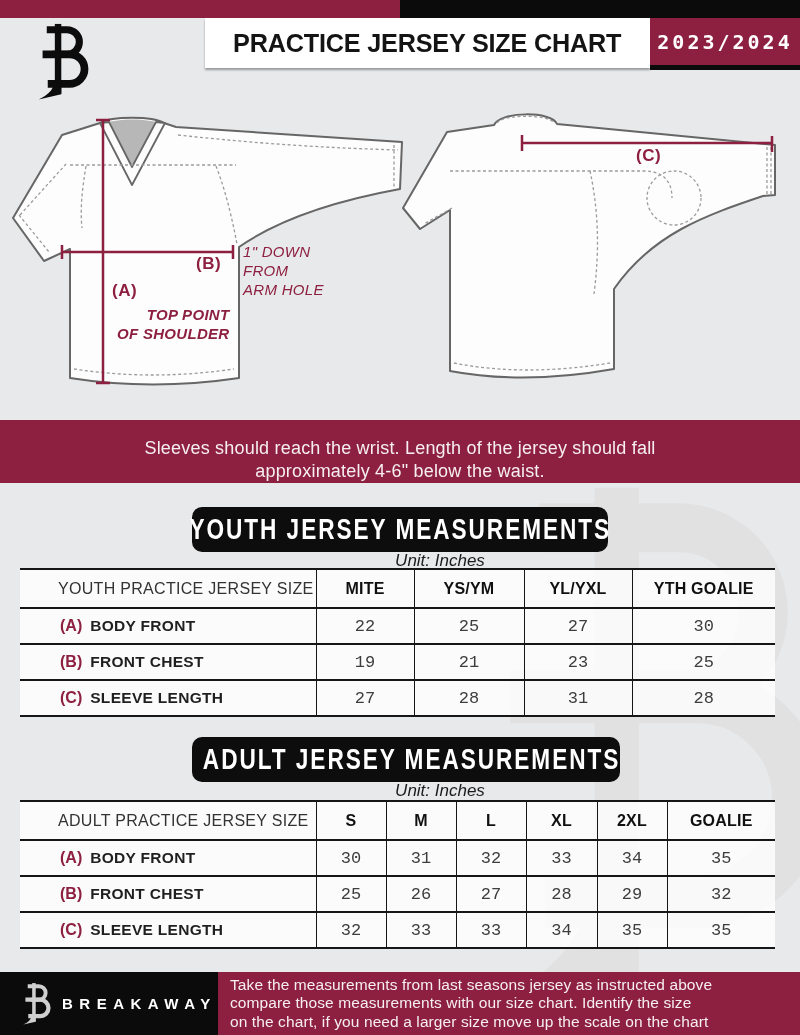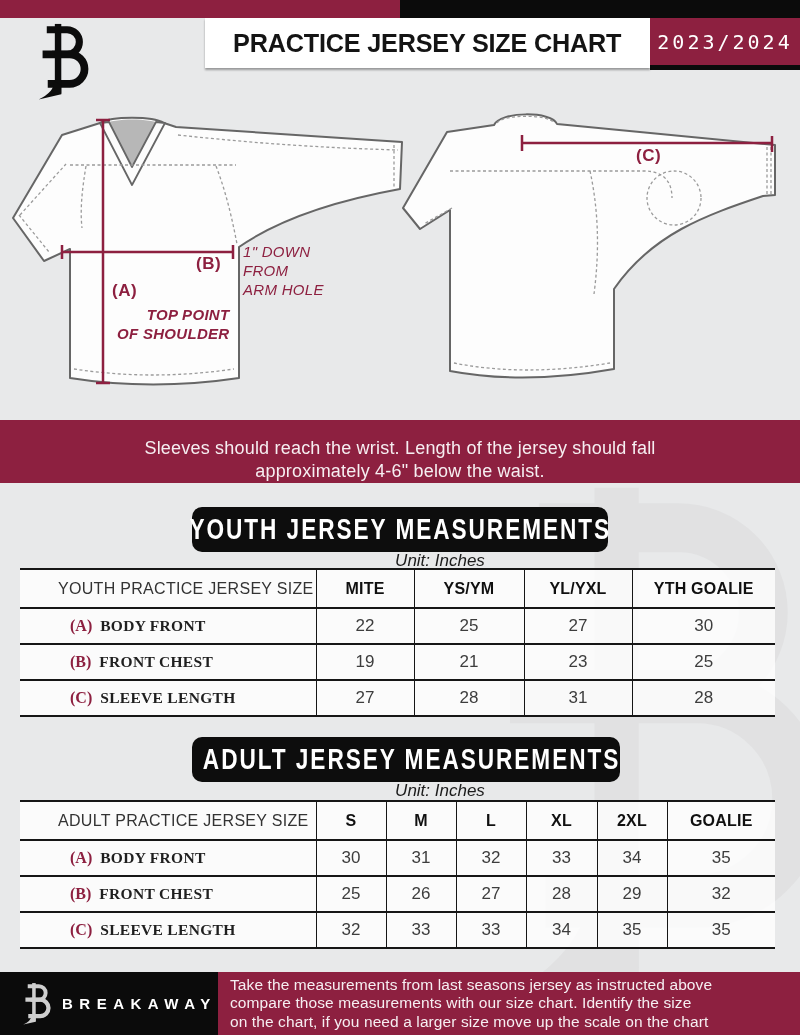--- a/index.html
+++ b/index.html
@@ -8,21 +8,21 @@
   .abs{position:absolute;}
 
   
   .strip-maroon{left:0;top:0;width:400px;height:18px;background:#8D2040;}
   .strip-black{left:400px;top:0;width:250px;height:18px;background:#0b0b0b;}
   .corner-black{left:650px;top:0;width:150px;height:70px;background:#0b0b0b;}
   .title-bar{left:205px;top:18px;width:445px;height:50px;background:#ffffff;
              box-shadow:0 2px 2px rgba(0,0,0,.35);display:flex;align-items:center;justify-content:center;z-index:3;}
   .title-bar span{font-weight:bold;font-size:26px;letter-spacing:-.2px;color:#141414;white-space:nowrap;transform:scaleX(.97);}
   .year-box{left:650px;top:18px;width:150px;height:47px;background:#8D2040;display:flex;align-items:center;justify-content:center;z-index:3;}
-  .year-box span{font-family:"DejaVu Sans Mono",monospace;font-weight:normal;font-size:20px;letter-spacing:3px;color:#fff;}
+  .year-box span{font-family:"DejaVu Sans Mono",monospace;font-weight:bold;font-size:20px;letter-spacing:3px;color:#fff;}
   .logo-top{left:28px;top:22px;width:64px;height:80px;color:#0c0c0c;z-index:3;}
 
   
   .wm{left:430px;top:470px;width:400px;height:560px;color:#dcdcdd;opacity:.55;z-index:0;}
 
   
   .diagram{left:0;top:68px;width:800px;height:352px;z-index:1;}
   .dlabel{position:absolute;color:#8D2040;z-index:2;}
   .dkey{font-weight:bold;font-size:17px;letter-spacing:.5px;}
   .ddesc{font-style:italic;font-size:15px;line-height:19px;font-weight:bold;white-space:pre-line;letter-spacing:.3px;}
@@ -44,22 +44,22 @@
 
   
   table.meas{position:absolute;left:20px;width:755px;border-collapse:collapse;table-layout:fixed;z-index:2;}
   .tbl-youth{top:568px;} .tbl-adult{top:800px;}
   table.meas td{background:rgba(255,255,255,.8);border-top:2px solid #161616;border-bottom:2px solid #161616;padding:0;}
   table.meas td + td{border-left:1.5px solid #161616;}
   tr.hrow{height:39px;} tr.drow{height:36px;}
   td.lab{text-align:left;}
   .hrow td.lab{padding-left:38px;font-size:16px;color:#333;letter-spacing:.3px;}
   .hrow td.sz{text-align:center;font-weight:bold;font-size:16px;color:#101010;letter-spacing:.2px;}
-  .drow td.lab{padding-left:50px;font-family:Liberation Serif, serif;}
-  .drow td.val{text-align:center;font-size:17px;color:#3d3d3d;}
+  .drow td.lab{padding-left:40px;}
+  .drow td.val{text-align:center;font-size:17px;color:#3d3d3d;font-family:Liberation Mono, monospace;}
   .key{color:#8D2040;font-weight:bold;font-size:16px;margin-right:8px;}
   .rl{color:#1f1f1f;font-weight:bold;font-size:15.5px;letter-spacing:.3px;}
 
   
   .foot-black{left:0;top:972px;width:218px;height:63px;background:#0b0b0b;display:flex;align-items:center;gap:10px;padding-left:18px;box-sizing:border-box;z-index:2;}
   .foot-logo{width:34px;height:44px;color:#cfcfcf;flex:0 0 auto;}
   .brand{color:#fff;font-weight:bold;font-size:15px;letter-spacing:6.5px;white-space:nowrap;}
   .foot-maroon{left:218px;top:972px;width:582px;height:63px;background:#8D2040;box-sizing:border-box;padding:3px 10px 3px 12px;display:flex;align-items:center;z-index:2;}
   .foot-maroon p{margin:0;color:#f6eef1;font-size:15.5px;line-height:18.5px;white-space:pre-line;letter-spacing:.1px;}
 

